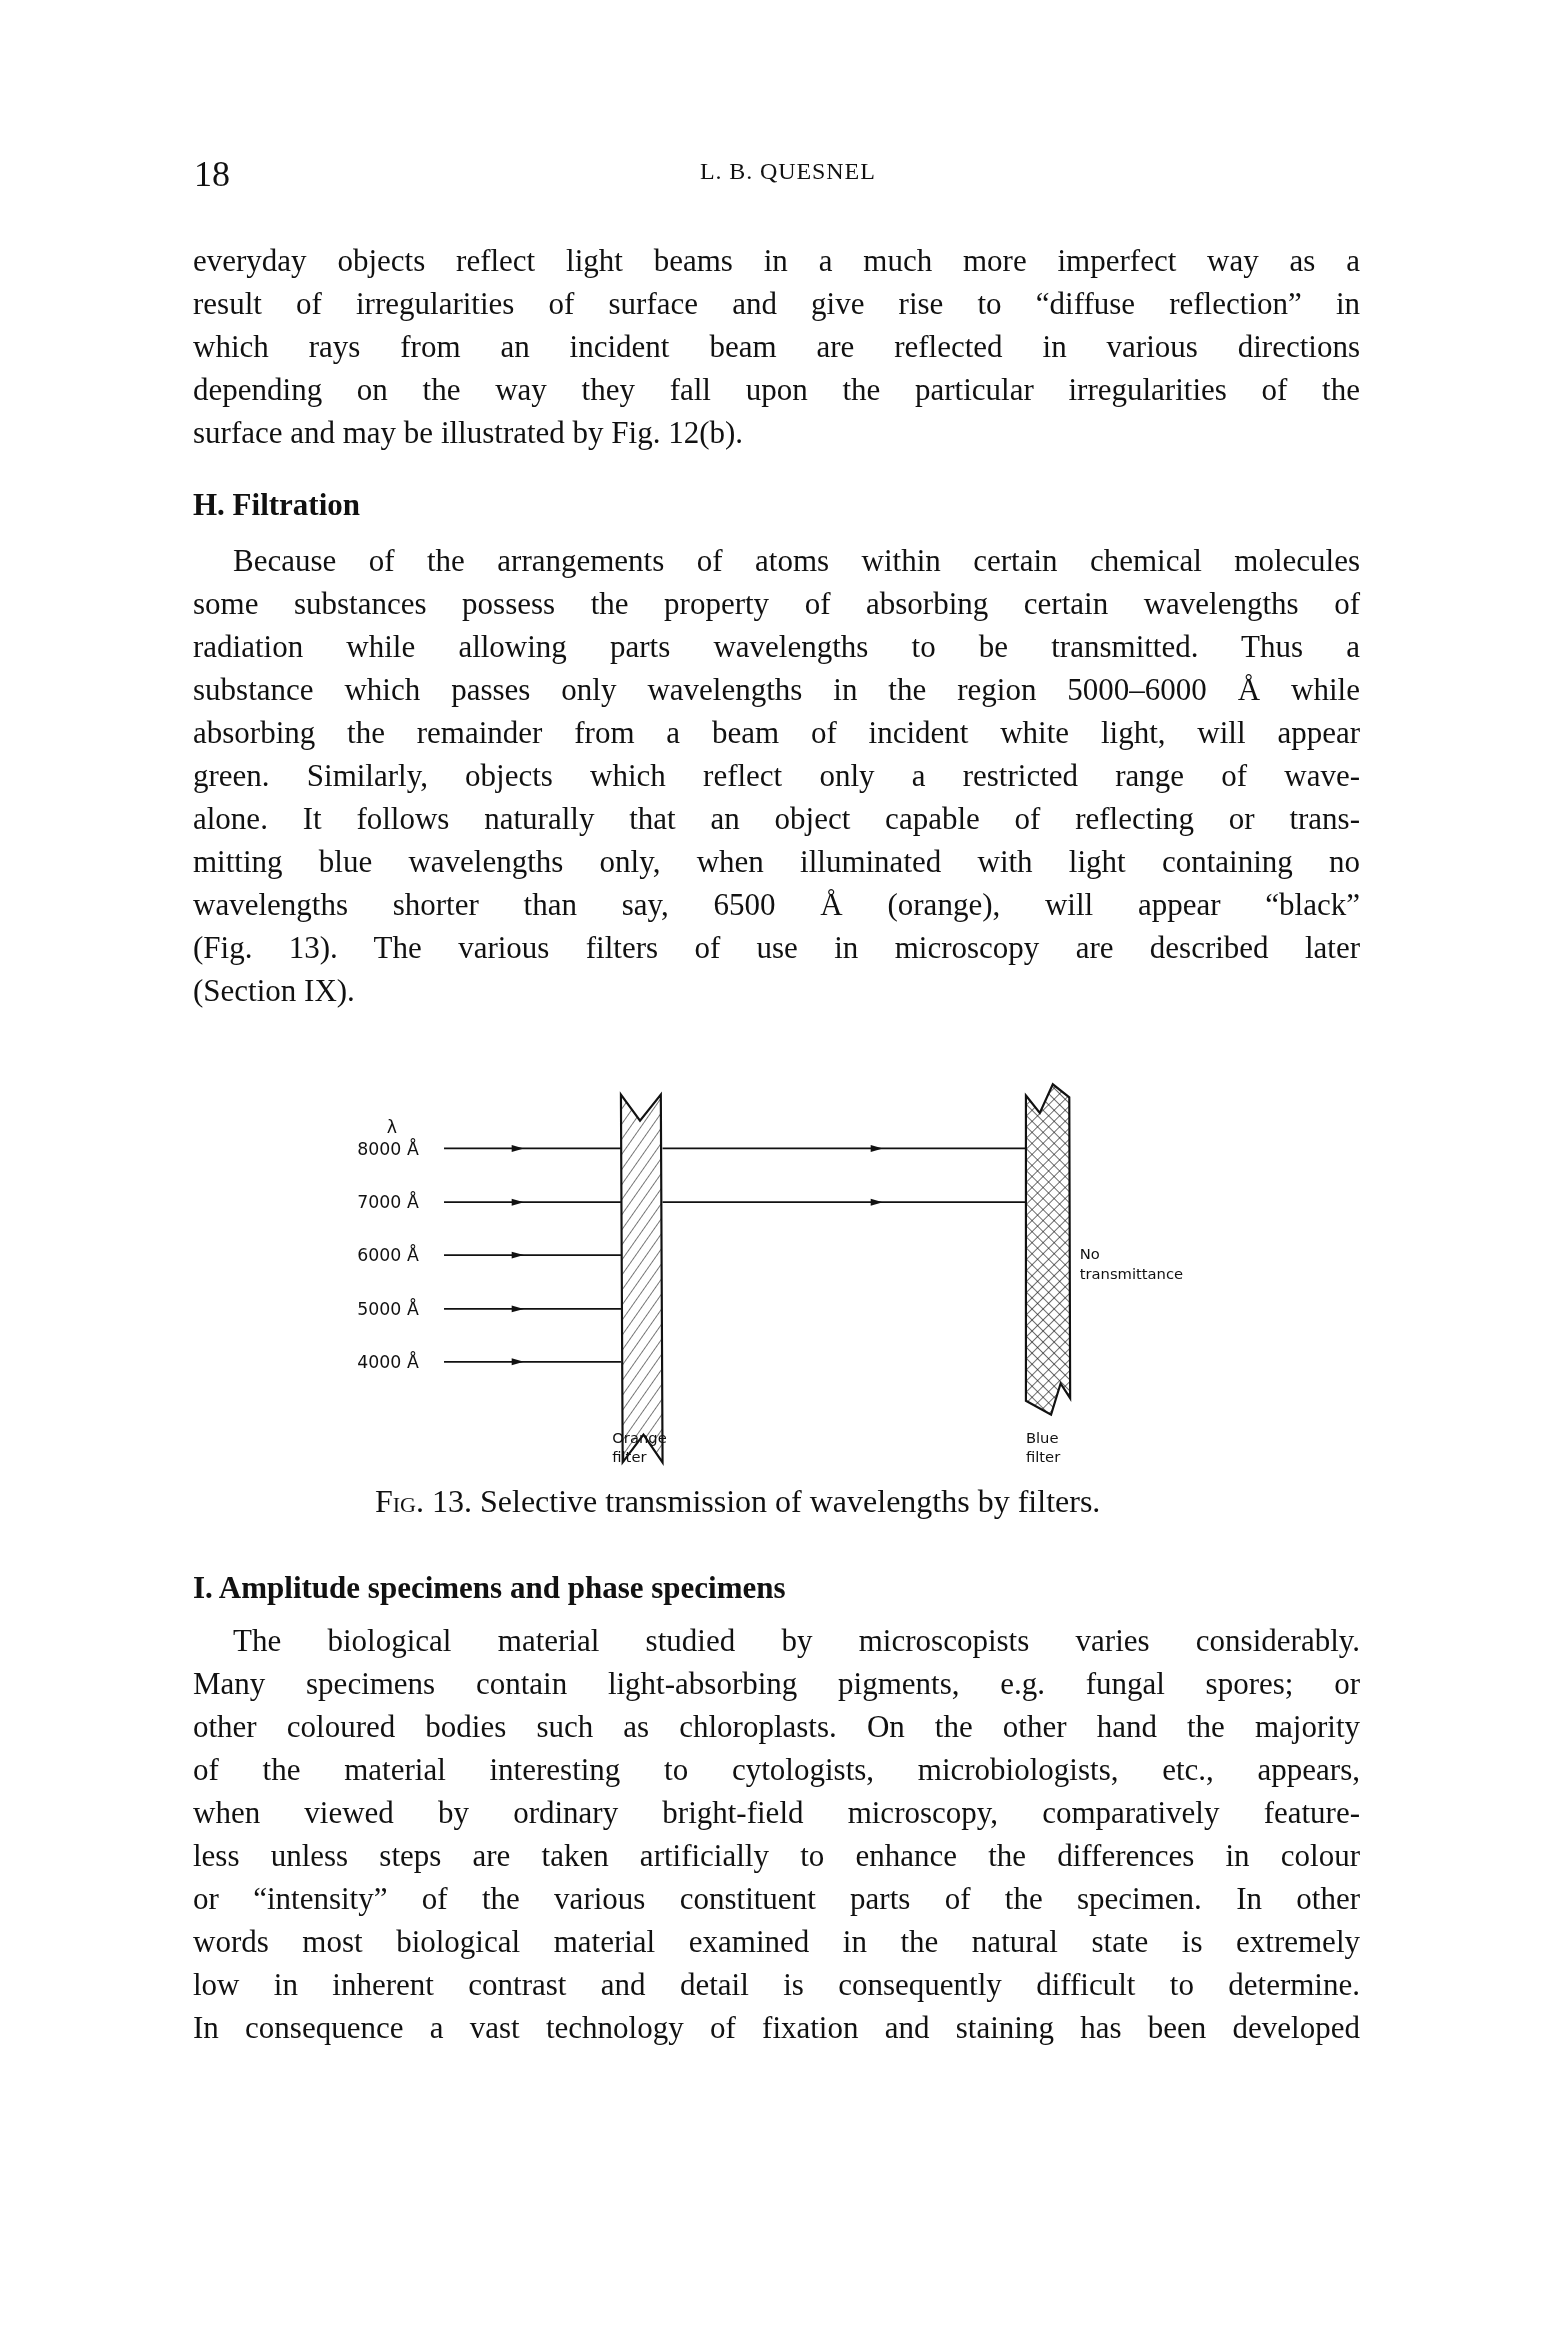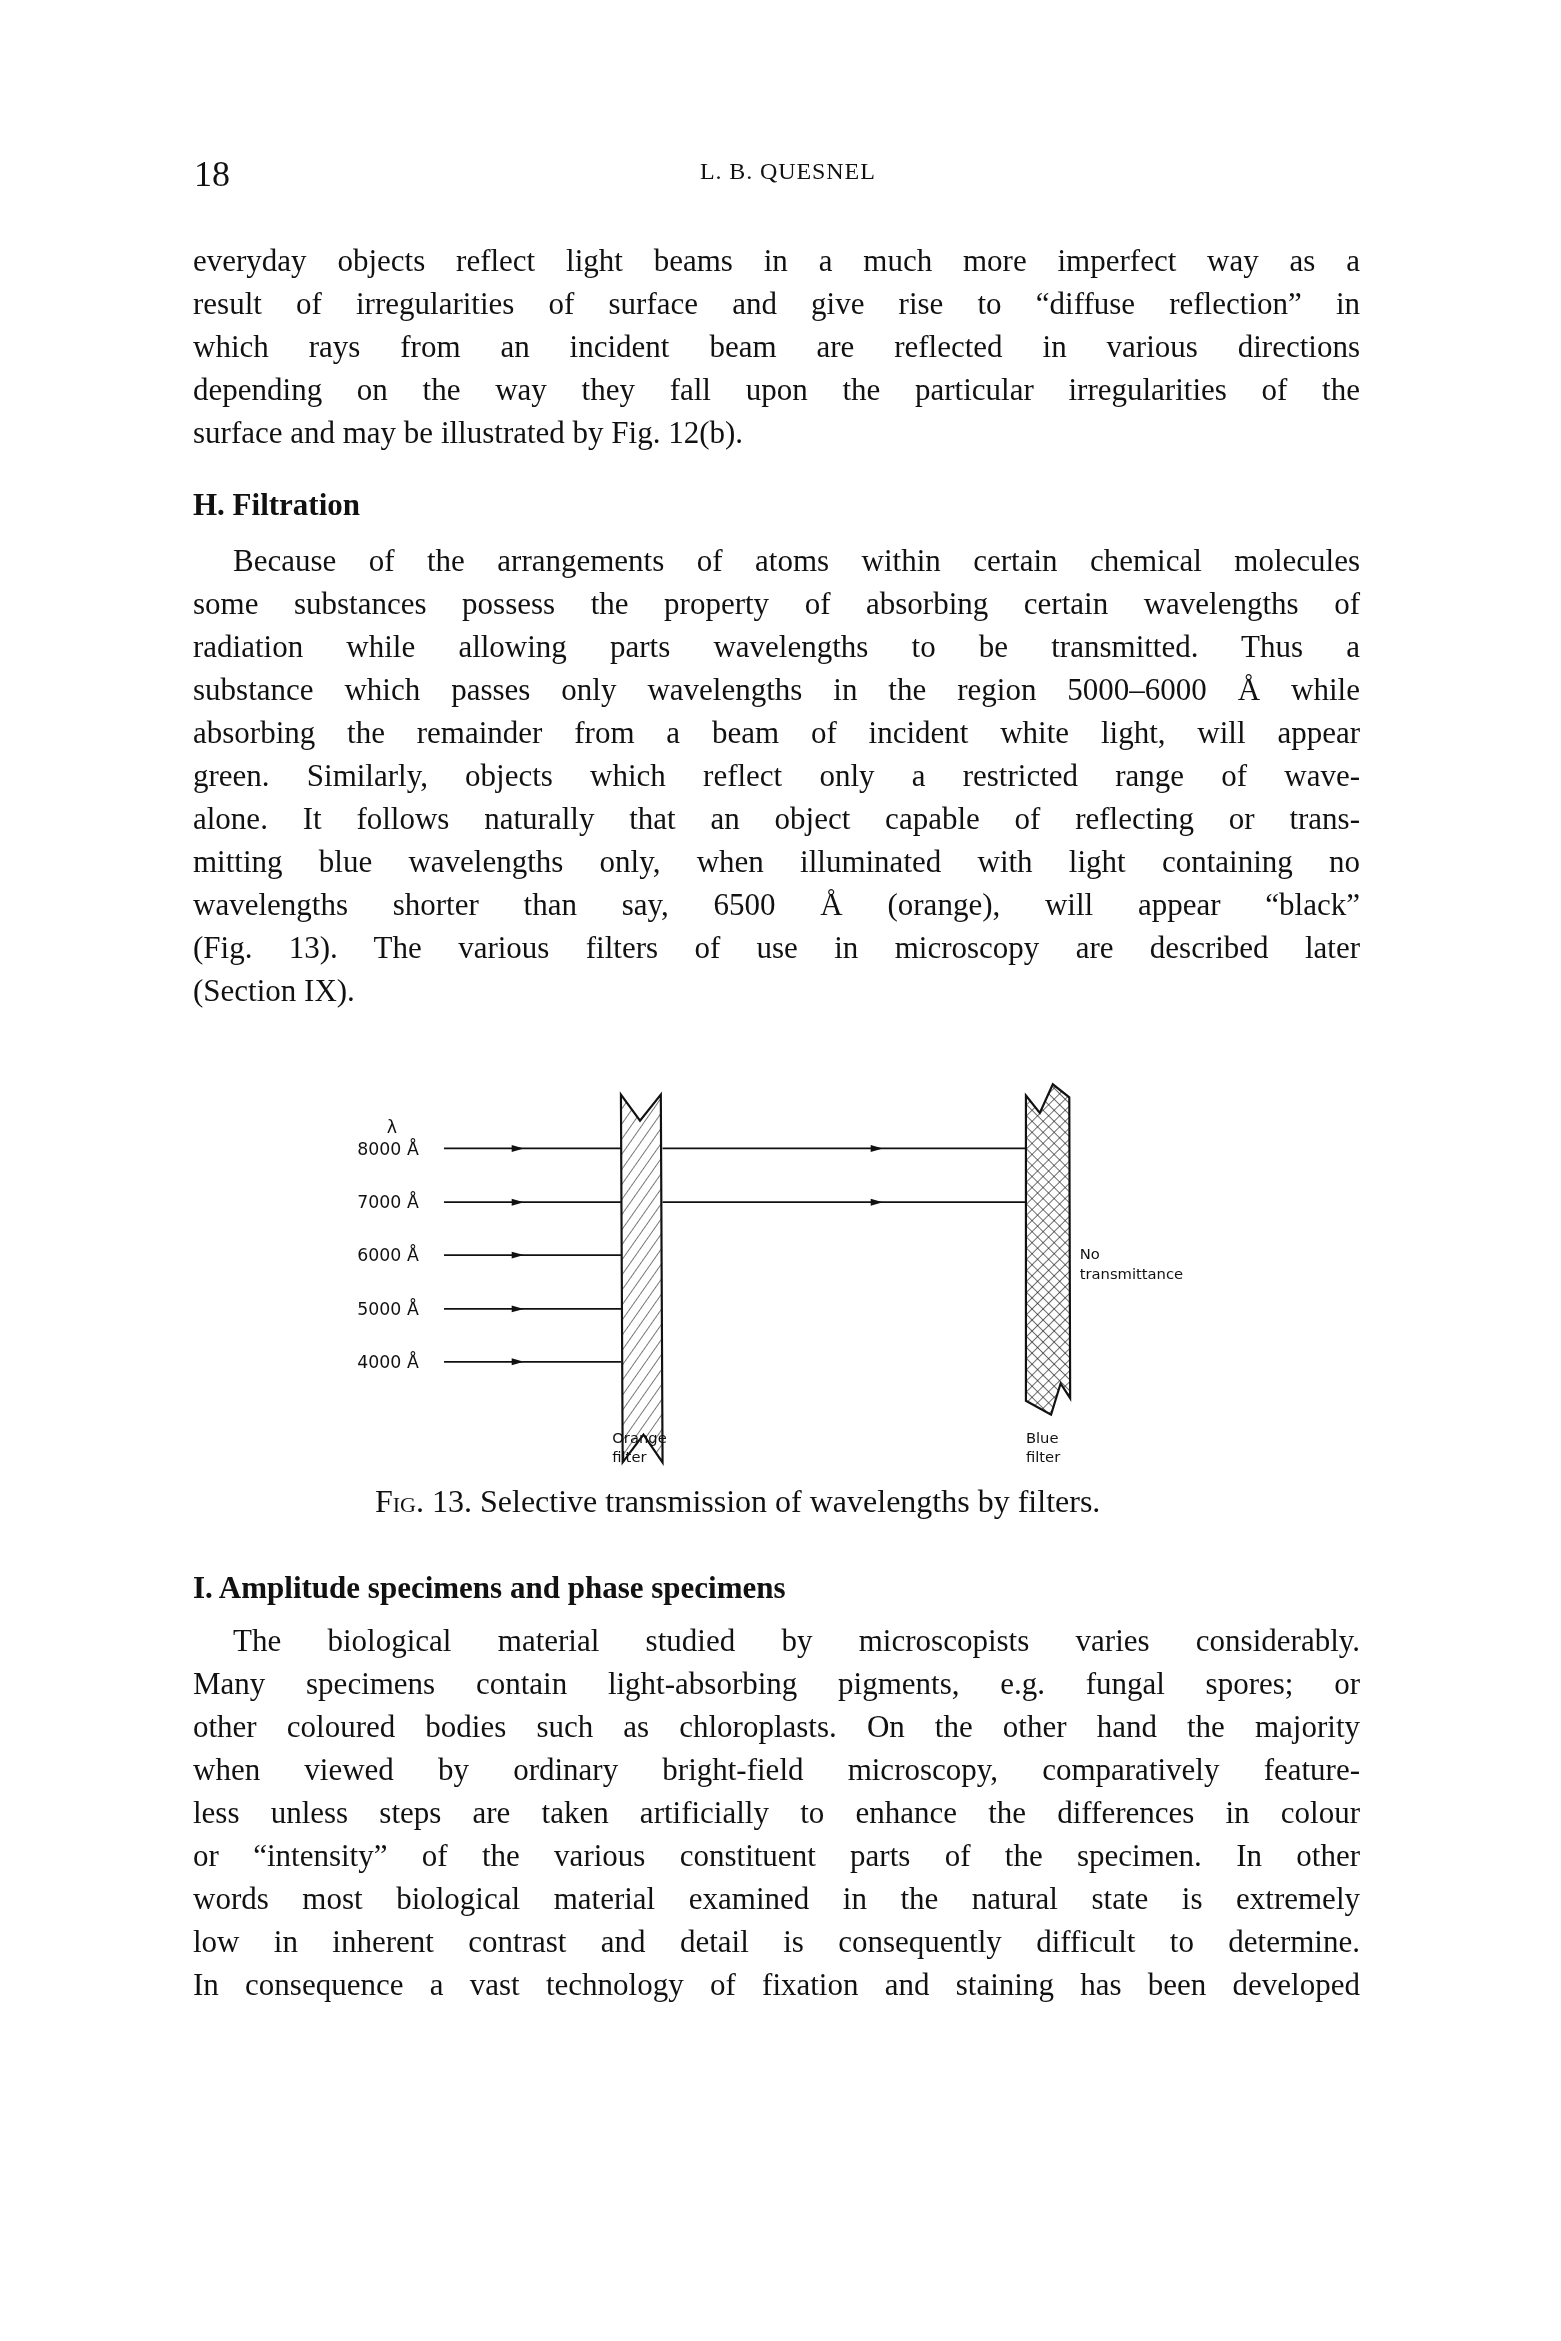--- a/index.html
+++ b/index.html
@@ -100,20 +100,21 @@
 
 <div class="caption serif">
   <span class="smallcaps">Fig. 13.</span><span> Selective transmission of wavelengths by filters.</span>
 </div>
 
 <h2 class="heading serif" style="top:1570px;">I. Amplitude specimens and phase specimens</h2>
 <p class="para serif" style="top:1619px;">
   <span class="line indent">The biological material studied by microscopists varies considerably.</span>
   <span class="line">Many specimens contain light-absorbing pigments, e.g. fungal spores; or</span>
   <span class="line">other coloured bodies such as chloroplasts. On the other hand the majority</span>
+  <span class="line">of the material interesting to cytologists, microbiologists, etc., appears,</span>
   <span class="line">when viewed by ordinary bright-field microscopy, comparatively feature-</span>
   <span class="line">less unless steps are taken artificially to enhance the differences in colour</span>
   <span class="line">or “intensity” of the various constituent parts of the specimen. In other</span>
   <span class="line">words most biological material examined in the natural state is extremely</span>
   <span class="line">low in inherent contrast and detail is consequently difficult to determine.</span>
   <span class="line">In consequence a vast technology of fixation and staining has been developed</span>
 </p>
 
 
 </body></html>

